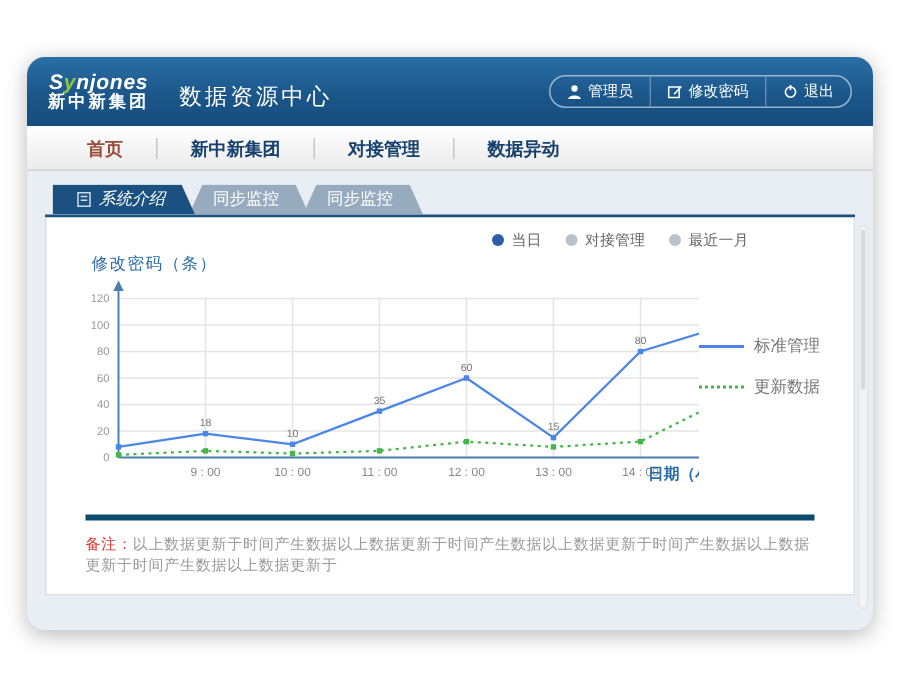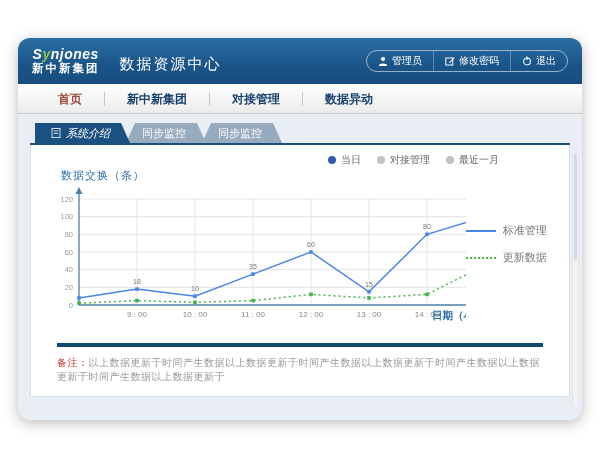--- a/index.html
+++ b/index.html
@@ -136,21 +136,21 @@
           </div>
           <div class="radio">
             <span class="dot"></span>
             <span>对接管理</span>
           </div>
           <div class="radio">
             <span class="dot"></span>
             <span>最近一月</span>
           </div>
         </div>
-      <div class="ylabel">数据交换（条）</div>
+      <div class="ylabel">修改密码（条）</div>
       <div class="chartrow">
         <svg id="chart" width="452" height="148">
             <line x1="34" y1="104.33333333333334" x2="440" y2="104.33333333333334" stroke="#e4e4e4" stroke-width="1"></line>
             <line x1="34" y1="86.66666666666667" x2="440" y2="86.66666666666667" stroke="#e4e4e4" stroke-width="1"></line>
             <line x1="34" y1="69" x2="440" y2="69" stroke="#e4e4e4" stroke-width="1"></line>
             <line x1="34" y1="51.33333333333334" x2="440" y2="51.33333333333334" stroke="#e4e4e4" stroke-width="1"></line>
             <line x1="34" y1="33.66666666666666" x2="440" y2="33.66666666666666" stroke="#e4e4e4" stroke-width="1"></line>
             <line x1="34" y1="16" x2="440" y2="16" stroke="#e4e4e4" stroke-width="1"></line>
             <line x1="92" y1="16" x2="92" y2="122" stroke="#e4e4e4" stroke-width="1"></line>
             <line x1="150" y1="16" x2="150" y2="122" stroke="#e4e4e4" stroke-width="1"></line>

